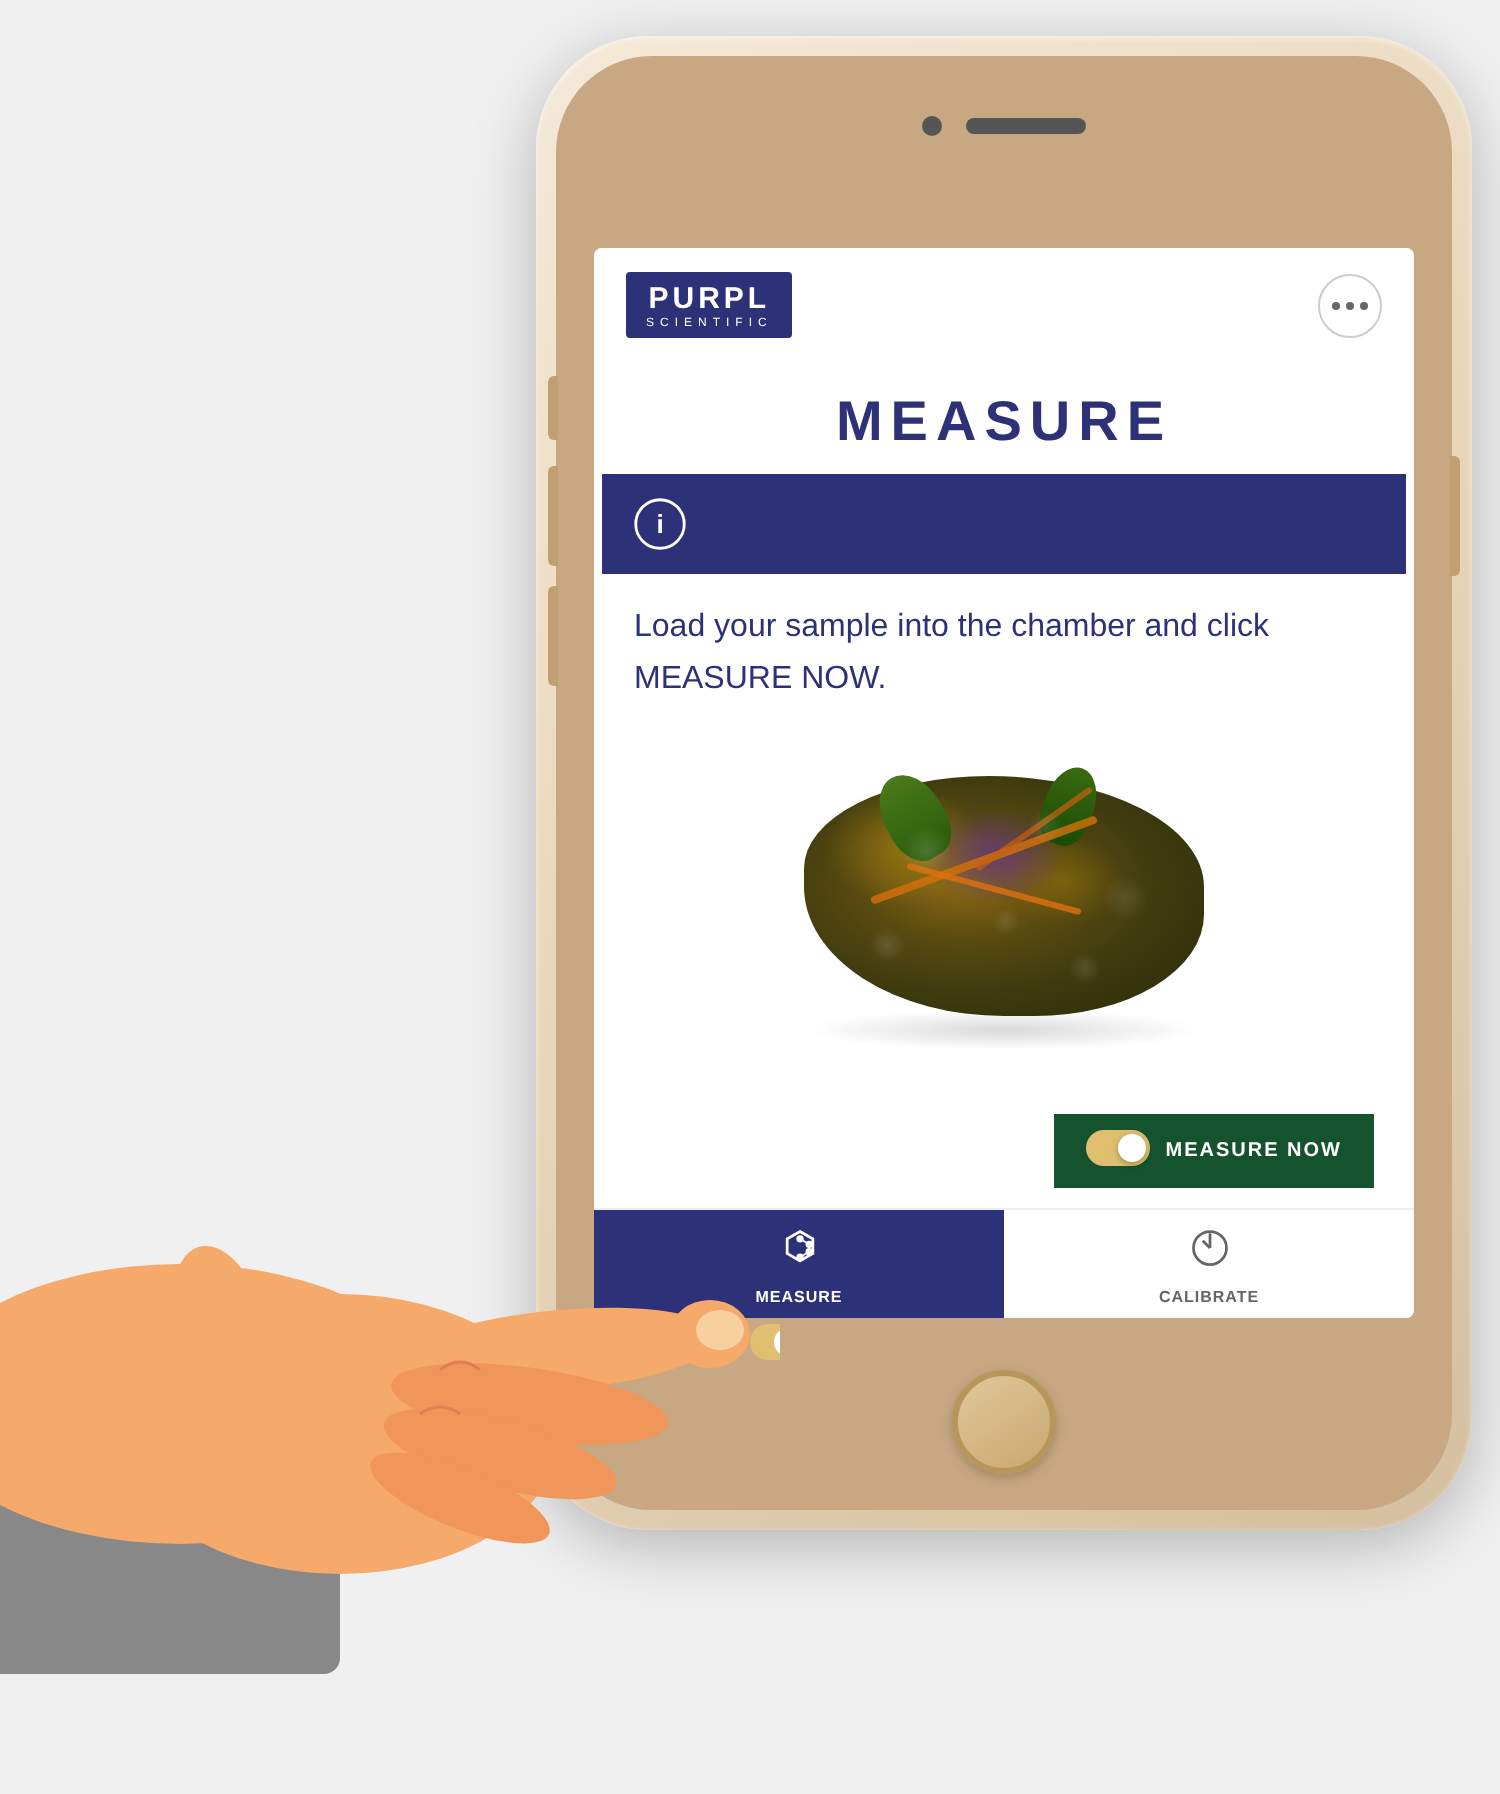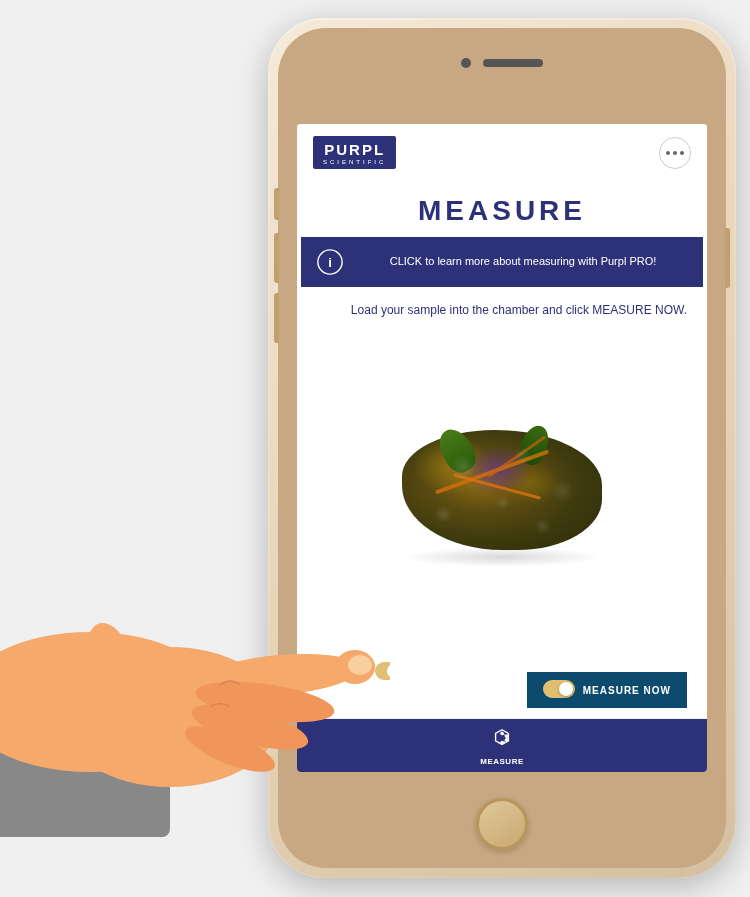--- a/index.html
+++ b/index.html
@@ -21,21 +21,21 @@
       width: 750px;
       height: 897px;
     }
 
     
     .phone {
       position: absolute;
       top: 18px;
       left: 268px;
       width: 468px;
-      height: 860px;
+      height: 747px;
       background: linear-gradient(145deg, #f5e9d8, #e8d5b8, #d4bfa0);
       border-radius: 56px;
       box-shadow: 0 8px 32px rgba(0,0,0,0.25), inset 0 1px 3px rgba(255,255,255,0.6);
     }
 
     
     .phone-inner {
       position: absolute;
       top: 10px;
       left: 10px;
@@ -230,47 +230,46 @@
     .info-text {
       color: #fff;
       font-size: 11px;
       line-height: 1.4;
       text-align: center;
       flex: 1;
     }
 
     
     .instruction-text {
-      text-align: right;
+      text-align: left;
       color: #2d3178;
-      font-size: 12px;
+      font-size: 16px;
       line-height: 1.6;
       padding: 14px 20px 6px;
-      margin-left: 27px;
     }
 
     
     .sample-image {
       flex: 1;
       display: flex;
       align-items: center;
       justify-content: center;
       padding: 4px 10px;
       overflow: hidden;
     }
 
     
     .measure-btn-area {
       display: flex;
       justify-content: flex-end;
       padding: 4px 20px 10px;
     }
 
     .measure-now-btn {
-      background: #0c4a6e;
+      background: #14532d;
       color: #fff;
       font-size: 10px;
       font-weight: 700;
       letter-spacing: 1px;
       padding: 8px 16px;
       border: none;
       cursor: pointer;
       display: flex;
       align-items: center;
       gap: 8px;
@@ -549,21 +548,20 @@
 
         <div class="page-title">MEASURE</div>
 
         <div class="info-banner">
           <div class="info-icon">
             <svg viewBox="0 0 30 30" fill="none" xmlns="http://www.w3.org/2000/svg">
               <circle cx="15" cy="15" r="13" stroke="white" stroke-width="1.5"></circle>
               <text x="15" y="20" text-anchor="middle" fill="white" font-size="14" font-weight="bold">i</text>
             </svg>
           </div>
-          <div class="info-text">CLICK to learn more about measuring with Purpl PRO!</div>
         </div>
 
         <div class="instruction-text">Load your sample into the chamber and click MEASURE NOW.</div>
 
         <div class="sample-image">
           <div class="bud-visual">
             <div class="bud-main"></div>
             <div class="bud-highlight1"></div>
             <div class="bud-highlight2"></div>
             <div class="bud-purple1"></div>
@@ -600,20 +598,30 @@
                 <circle cx="17" cy="14" r="1.5" fill="white"></circle>
                 <circle cx="12" cy="17" r="1.5" fill="white"></circle>
                 <line x1="12" y1="7" x2="17" y2="10" stroke="white" stroke-width="1"></line>
                 <line x1="17" y1="10" x2="17" y2="14" stroke="white" stroke-width="1"></line>
                 <line x1="17" y1="14" x2="12" y2="17" stroke="white" stroke-width="1"></line>
               </svg>
             </div>
             <span class="nav-label">MEASURE</span>
           </div>
 
+          <div class="nav-item">
+            <div class="nav-icon">
+              <svg viewBox="0 0 24 24" fill="none" xmlns="http://www.w3.org/2000/svg">
+                <circle cx="12" cy="12" r="9" stroke="#666" stroke-width="1.5" fill="none"></circle>
+                <path d="M12 12 L12 4" stroke="#666" stroke-width="1.5"></path>
+                <path d="M12 12 L8 8" stroke="#666" stroke-width="1.5"></path>
+              </svg>
+            </div>
+            <span class="nav-label">CALIBRATE</span>
+          </div>
 
 
 
         </div>
       </div>
 
       <div class="phone-home"></div>
     </div>
   </div>
 </div>

